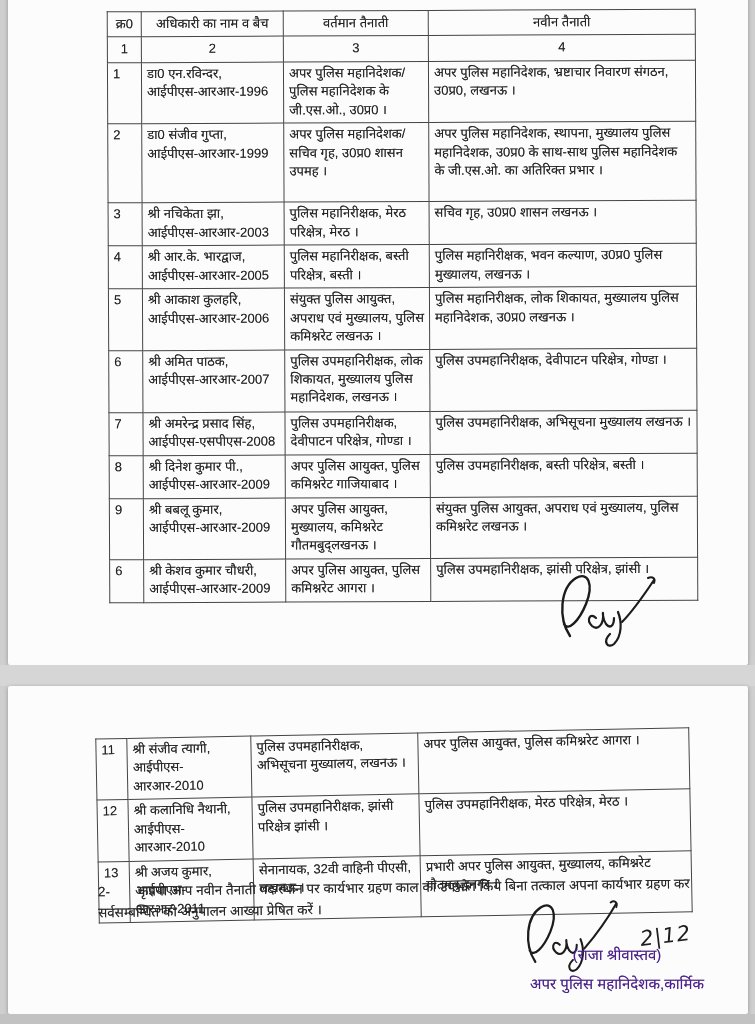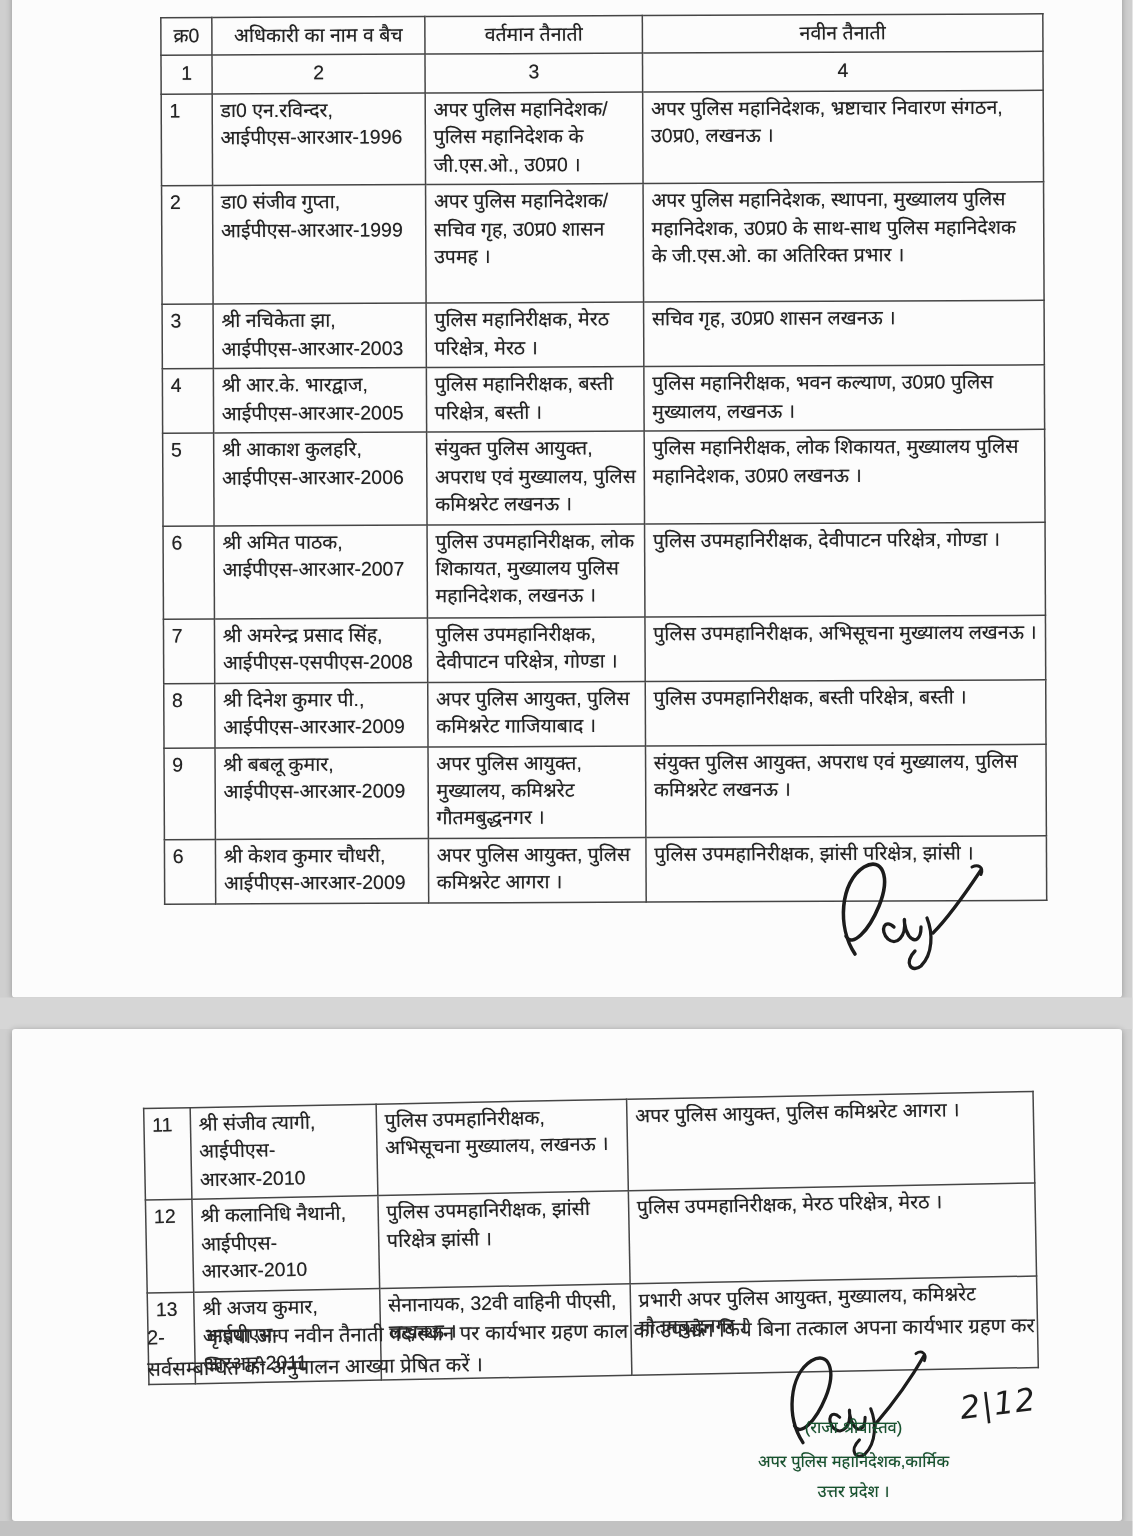--- a/index.html
+++ b/index.html
@@ -63,22 +63,22 @@
   }
   .note .num{display:inline-block;margin-right:28px;}
 
   .sig1{position:absolute;left:540px;top:572px;}
   .sig2{position:absolute;left:505px;top:208px;}
   .hand-date{
     position:absolute;left:632px;top:238px;
     font-family:"DejaVu Sans",sans-serif;font-style:italic;
     font-size:21px;color:#1d1d1d;transform:rotate(-7deg);letter-spacing:1px;
   }
-  .sig-block{position:absolute;left:436px;top:258px;width:250px;text-align:center;
-    color:#14532d;font-size:11px;line-height:1.5;text-shadow:0 0 .5px rgba(45,45,45,.5);}
+  .sig-block{position:absolute;left:484px;top:258px;width:250px;text-align:center;
+    color:#4c1d95;font-size:15px;line-height:1.5;text-shadow:0 0 .5px rgba(45,45,45,.5);}
   .sig-block .l1{margin-bottom:6px;}
   .sig-block .l2{margin-bottom:4px;}
 </style>
 </head>
 <body>
 
 <div class="stage">
 
   <div class="sheet" id="sheet1">
 
@@ -175,21 +175,21 @@
             </td>
             <td>अपर पुलिस आयुक्त, पुलिस कमिश्नरेट गाजियाबाद ।</td>
             <td>पुलिस उपमहानिरीक्षक, बस्ती परिक्षेत्र, बस्ती ।</td>
           </tr>
           <tr>
             <td class="serial">9</td>
             <td>
               <span class="name-line">श्री बबलू कुमार,</span>
               <span class="name-line">आईपीएस-आरआर-2009</span>
             </td>
-            <td>अपर पुलिस आयुक्त, मुख्यालय, कमिश्नरेट गौतमबुद्धनगर ।</td>
+            <td>अपर पुलिस आयुक्त, मुख्यालय, कमिश्नरेट गौतमबुद्लखनऊ ।</td>
             <td>संयुक्त पुलिस आयुक्त, अपराध एवं मुख्यालय, पुलिस कमिश्नरेट लखनऊ ।</td>
           </tr>
           <tr>
             <td class="serial">6</td>
             <td>
               <span class="name-line">श्री केशव कुमार चौधरी,</span>
               <span class="name-line">आईपीएस-आरआर-2009</span>
             </td>
             <td>अपर पुलिस आयुक्त, पुलिस कमिश्नरेट आगरा ।</td>
             <td>पुलिस उपमहानिरीक्षक, झांसी परिक्षेत्र, झांसी ।</td>
@@ -258,21 +258,20 @@
       <path d="M70,48 C74,58 74,72 66,80 C60,85 54,78 62,70" fill="none" stroke="#1c1c1c" stroke-width="2.2" stroke-linecap="round"></path>
       <path d="M74,58 C86,44 100,24 108,10" fill="none" stroke="#1c1c1c" stroke-width="2.2" stroke-linecap="round"></path>
       <path d="M102,9 C106,6 110,9 108,14" fill="none" stroke="#1c1c1c" stroke-width="2" stroke-linecap="round"></path>
     </svg>
 
     <div class="hand-date">2|12</div>
 
     <div class="sig-block">
       <div class="l1">(राजा श्रीवास्तव)</div>
       <div class="l2">अपर पुलिस महानिदेशक,कार्मिक</div>
-      <div class="l3">उत्तर प्रदेश ।</div>
     </div>
   </div>
 
   <div class="bottom-strip">
     
   </div>
 
 </div>
 
 </body></html>

